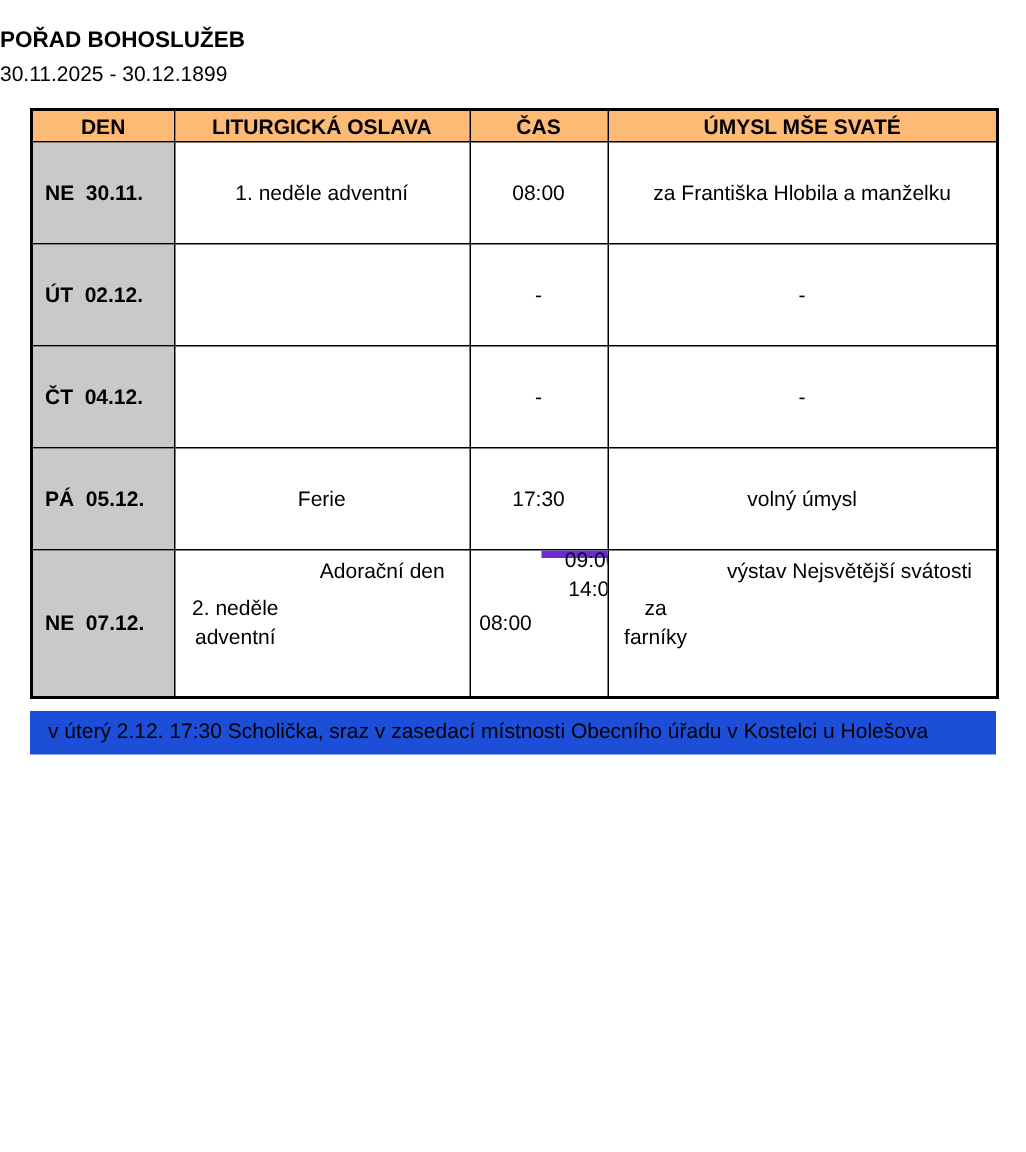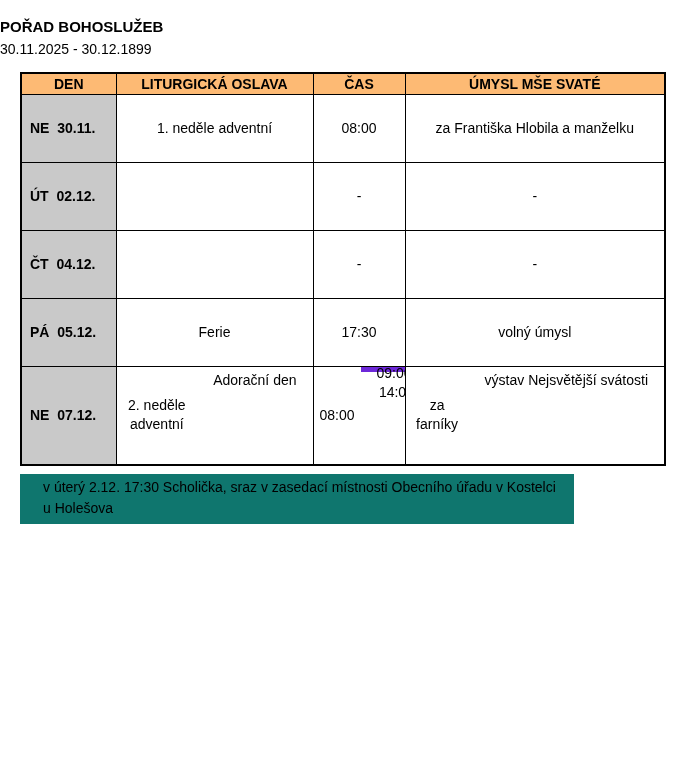--- a/index.html
+++ b/index.html
@@ -56,25 +56,25 @@
   }
   .schedule tr.tall td { height: 97px; }
   .schedule tr.tall td.split { padding: 0; vertical-align: top; }
   .stack { display: flex; flex-direction: row; height: 97px; text-align: center; }
   .stack .line1 { flex: 1; display: flex; align-items: center; justify-content: center; padding: 0 6px; }
   .stack .line2 { height: 27px; display: flex; align-items: center; justify-content: center; padding: 0 16px; }
   .stack .line2.boxed { border-top: 5px solid #6d28d9; }
 
   .footer-note {
     margin: 8px 20px 0 20px;
-    width: 554px;
-    background: #0f766e;
+    width: 644px;
+    background: #1d4ed8;
     font-size: 14px;
     line-height: 21px;
-    padding: 3px 8px 5px 23px;
+    padding: 3px 8px 5px 12px;
   }
 </style>
 </head>
 <body>
 
 <div class="doc-header">
   <div class="doc-title">POŘAD BOHOSLUŽEB</div>
   <div class="doc-daterange">30.11.2025 - 30.12.1899</div>
 </div>
 

